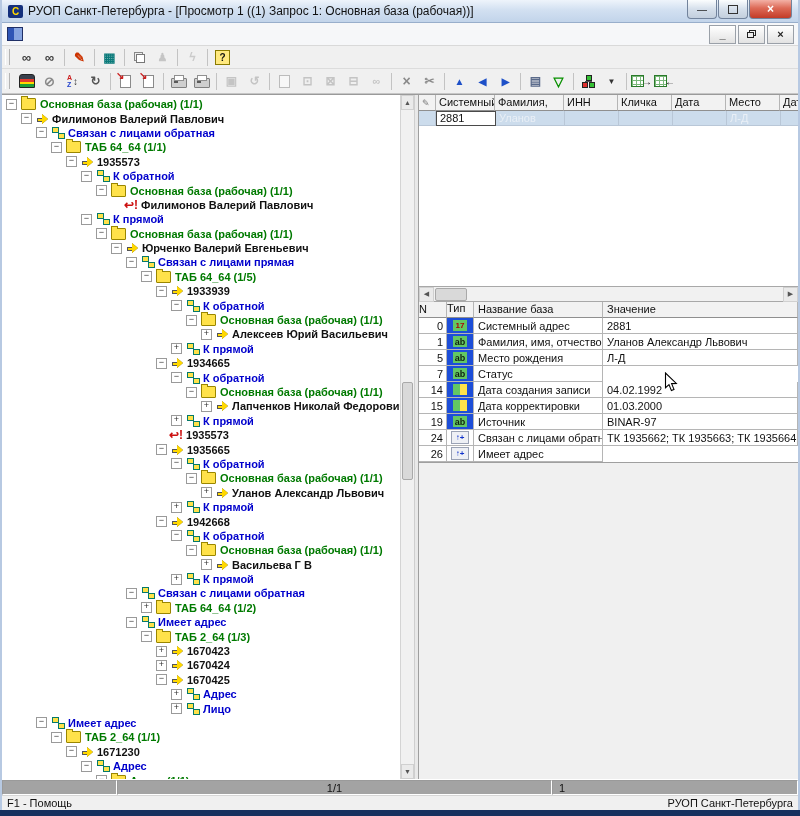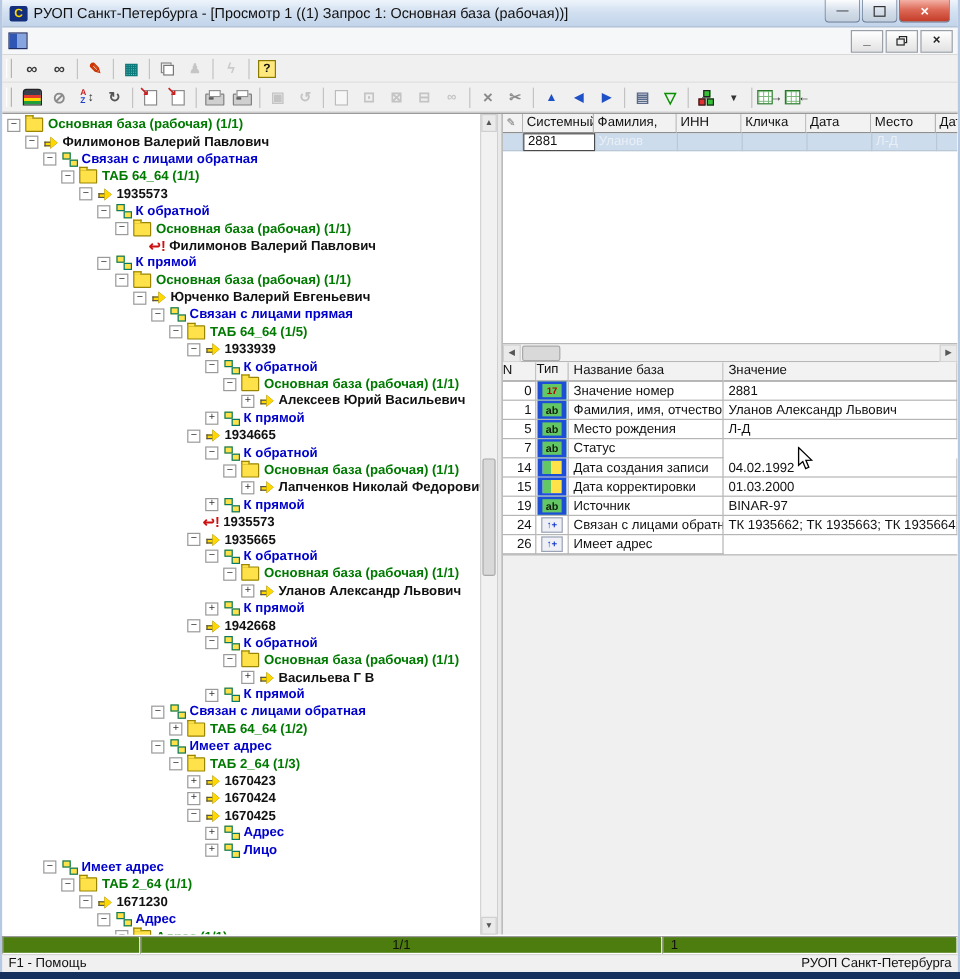--- a/index.html
+++ b/index.html
@@ -117,29 +117,29 @@
             padding:1px 0 0 4px;color:#111;}
   .frow{display:flex;height:16px;}
   .fcell{border-right:1px solid #b5b5b5;border-bottom:1px solid #b5b5b5;font-size:11px;padding:1px 0 0 4px;
          white-space:nowrap;overflow:hidden;color:#111;display:flex;align-items:center;}
   .w-n{width:24px;justify-content:flex-end;padding:1px 3px 0 0;flex:none;}
   .w-t{width:26px;justify-content:center;padding:0;flex:none;}
   .w-nm{width:124px;flex:none;}
   .w-v{flex:1;}
   .fval.sel{background:#2a7ad4;color:#f0f6ff;}
   .f-ic{width:16px;height:11px;display:inline-flex;align-items:center;justify-content:center;font-weight:bold;
-        border:4px solid #1d4ed8;background:#63c763;}
+        border:6px solid #1d4ed8;background:#63c763;}
   .f-num{font-size:8px;color:#b00000;}
   .f-ab{font-size:9px;color:#102010;}
   .f-date{background:linear-gradient(90deg,#63c763 0 7px,#ffe24a 7px);}
   .f-rel{background:#eef0f5;border:1px solid #9aa2b5;color:#1133cc;font-size:8px;}
   .rfill{flex:1;background:#f0f0f0;}
   
   .posbar{height:15px;display:flex;background:#f0f0f0;border-top:1px solid #ffffff;font-size:11px;color:#111;}
-  .poscell{border:1px solid;border-color:#9a9a9a #ffffff #ffffff #9a9a9a;background:#4d7c0f;height:13px;
+  .poscell{border:1px solid;border-color:#9a9a9a #ffffff #ffffff #9a9a9a;background:#a3a3a3;height:13px;
            display:flex;align-items:center;}
   .pc1{width:113px;flex:none;}
   .pc2{width:433px;flex:none;justify-content:center;}
   .pc3{flex:1;padding-left:6px;}
   .statusbar{height:14px;background:#f0f0f0;border-top:1px solid #d6d6d6;display:flex;align-items:center;
              justify-content:space-between;font-size:11px;color:#111;padding:0 5px;}
   .bottomedge{position:absolute;left:0;right:0;bottom:0;height:6px;background:#16305e;}
   
   .cursor{position:absolute;left:664px;top:372px;z-index:50;pointer-events:none;}
 </style>
@@ -665,21 +665,21 @@
             <span class="ft-hcell w-t">Тип</span>
             <span class="ft-hcell w-nm">Название база</span>
             <span class="ft-hcell w-v">Значение</span>
           </div>
         <div id="ft-body">
             <div class="frow">
               <span class="fcell w-n">0</span>
               <span class="fcell w-t">
                 <span class="f-ic f-num">17</span>
               </span>
-              <span class="fcell w-nm">Значение номер</span>
+              <span class="fcell w-nm">Системный адрес</span>
               <span class="fcell w-v fval">2881</span>
             </div>
             <div class="frow">
               <span class="fcell w-n">1</span>
               <span class="fcell w-t">
                 <span class="f-ic f-ab">ab</span>
               </span>
               <span class="fcell w-nm">Фамилия, имя, отчество</span>
               <span class="fcell w-v fval">Уланов Александр Львович</span>
             </div>

